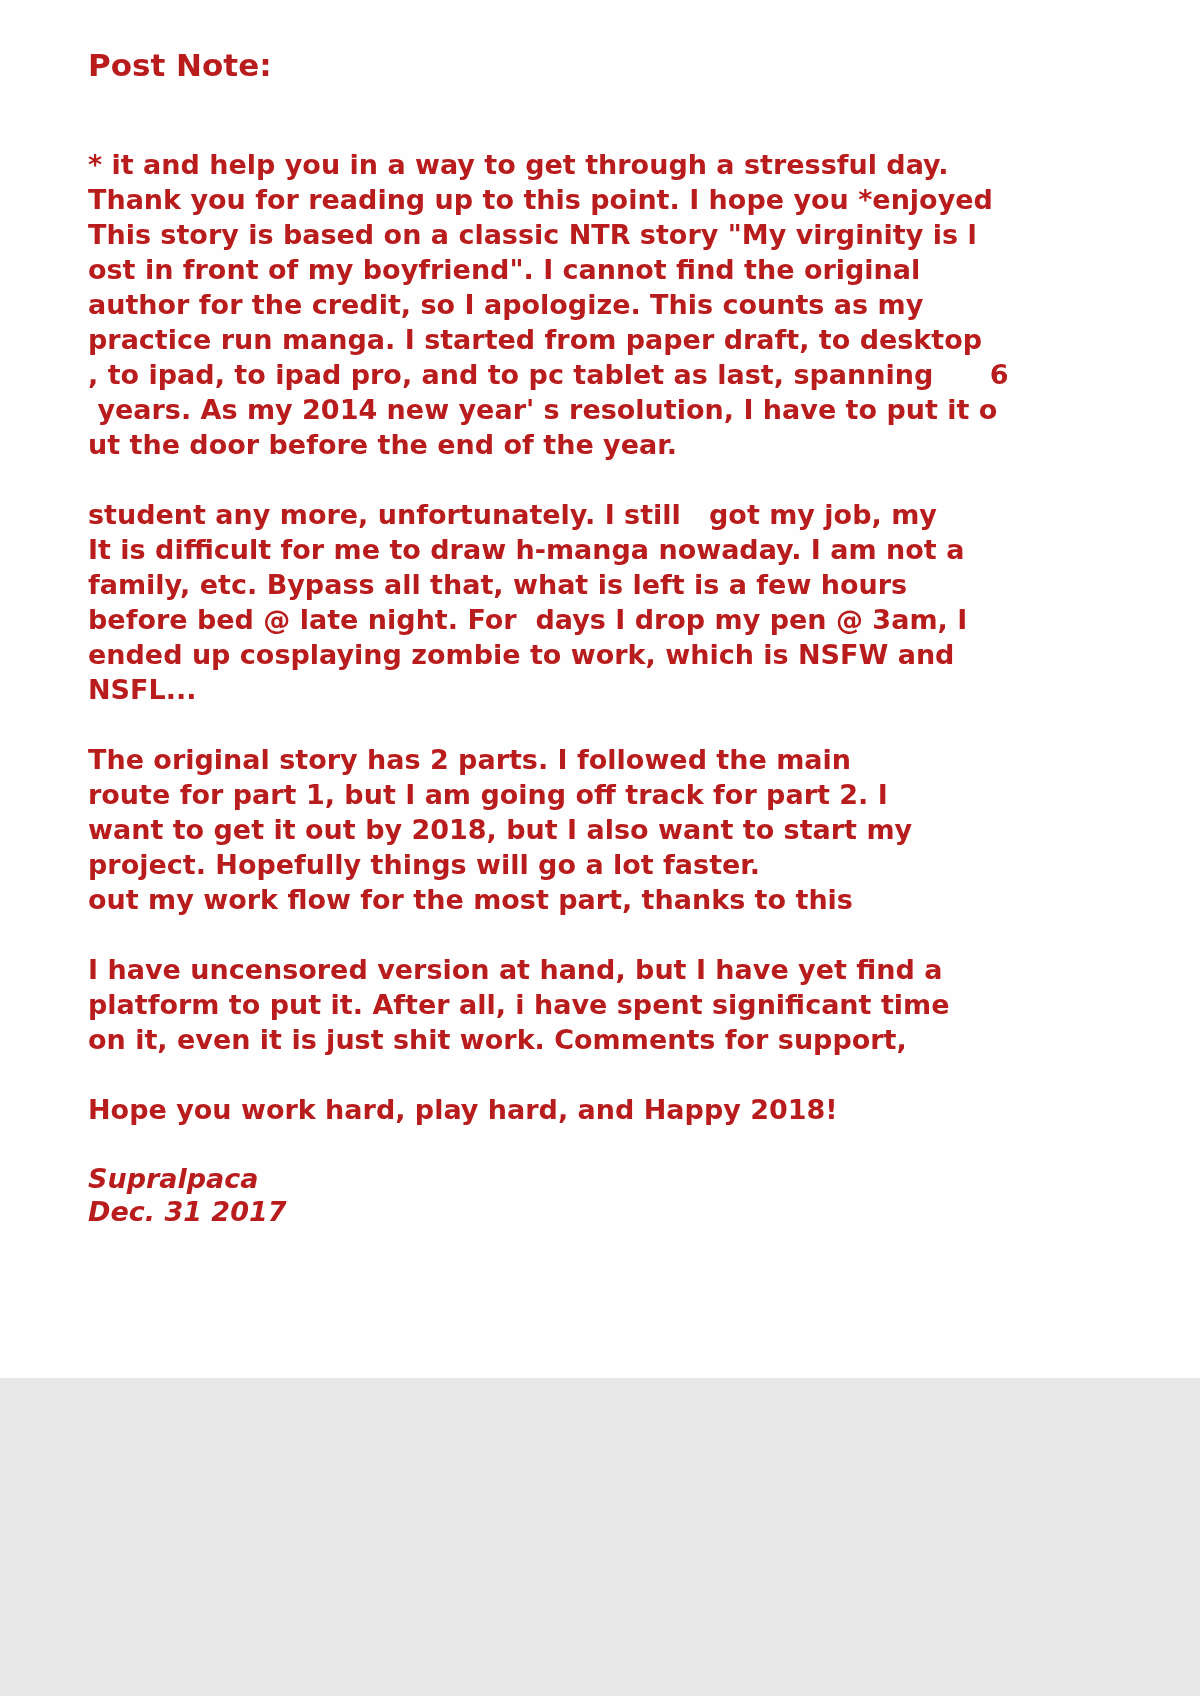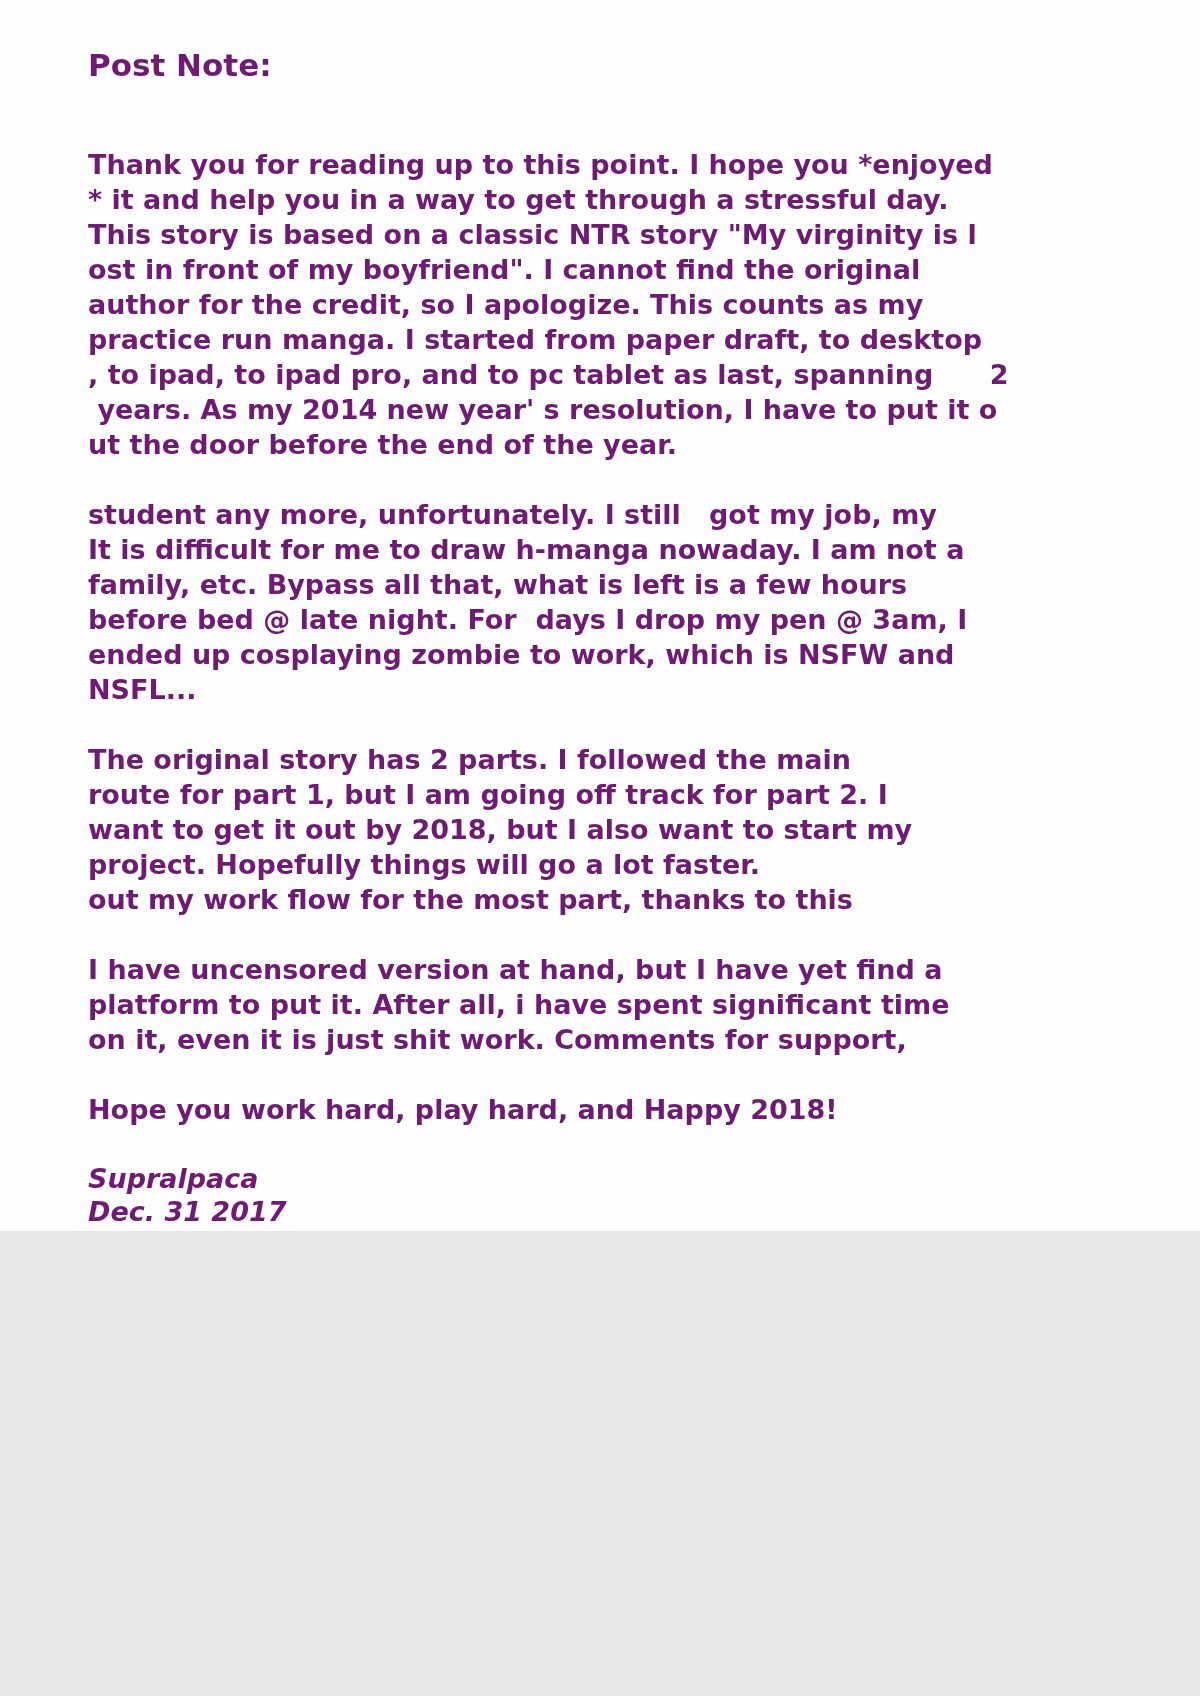--- a/index.html
+++ b/index.html
@@ -3,24 +3,24 @@
 <meta charset="utf-8">
 <style>
   html, body {
     margin: 0;
     padding: 0;
     background: #e8e8e8;
   }
   .page {
     position: relative;
     width: 1200px;
-    height: 1231px;
+    height: 1378px;
     margin: 0 auto;
     background: #fefefe;
-    color: #701a75;
+    color: #b91c1c;
     font-family: "DejaVu Sans", sans-serif;
     box-sizing: border-box;
     padding: 48px 70px 0 88px;
     overflow: hidden;
   }
   .doc-title {
     font-size: 31px;
     font-weight: bold;
     line-height: 35px;
     margin: 0 0 64px 0;
@@ -41,27 +41,27 @@
     font-style: italic;
   }
 </style>
 </head>
 <body>
 
 <div class="page">
   <div class="doc-title">Post Note:</div>
   <div>
       <div class="paragraph">
+        <div class="line">* it and help you in a way to get through a stressful day.</div>
         <div class="line">Thank you for reading up to this point. I hope you *enjoyed</div>
-        <div class="line">* it and help you in a way to get through a stressful day.</div>
         <div class="line">This story is based on a classic NTR story "My virginity is l</div>
         <div class="line">ost in front of my boyfriend". I cannot find the original</div>
         <div class="line">author for the credit, so I apologize. This counts as my</div>
         <div class="line">practice run manga. I started from paper draft, to desktop</div>
-        <div class="line">, to ipad, to ipad pro, and to pc tablet as last, spanning      2</div>
+        <div class="line">, to ipad, to ipad pro, and to pc tablet as last, spanning      6</div>
         <div class="line"> years. As my 2014 new year' s resolution, I have to put it o</div>
         <div class="line">ut the door before the end of the year.</div>
       </div>
       <div class="paragraph">
         <div class="line">student any more, unfortunately. I still   got my job, my</div>
         <div class="line">It is difficult for me to draw h-manga nowaday. I am not a</div>
         <div class="line">family, etc. Bypass all that, what is left is a few hours</div>
         <div class="line">before bed @ late night. For  days I drop my pen @ 3am, I</div>
         <div class="line">ended up cosplaying zombie to work, which is NSFW and</div>
         <div class="line">NSFL...</div>

